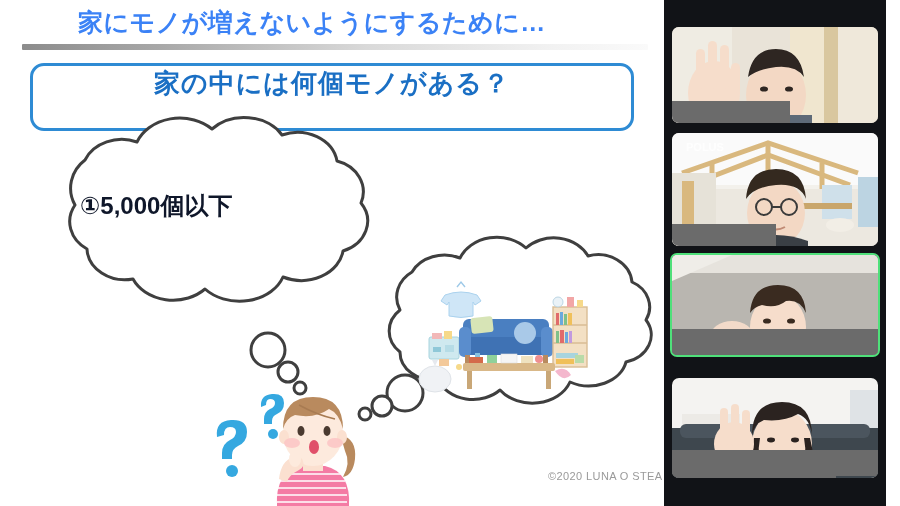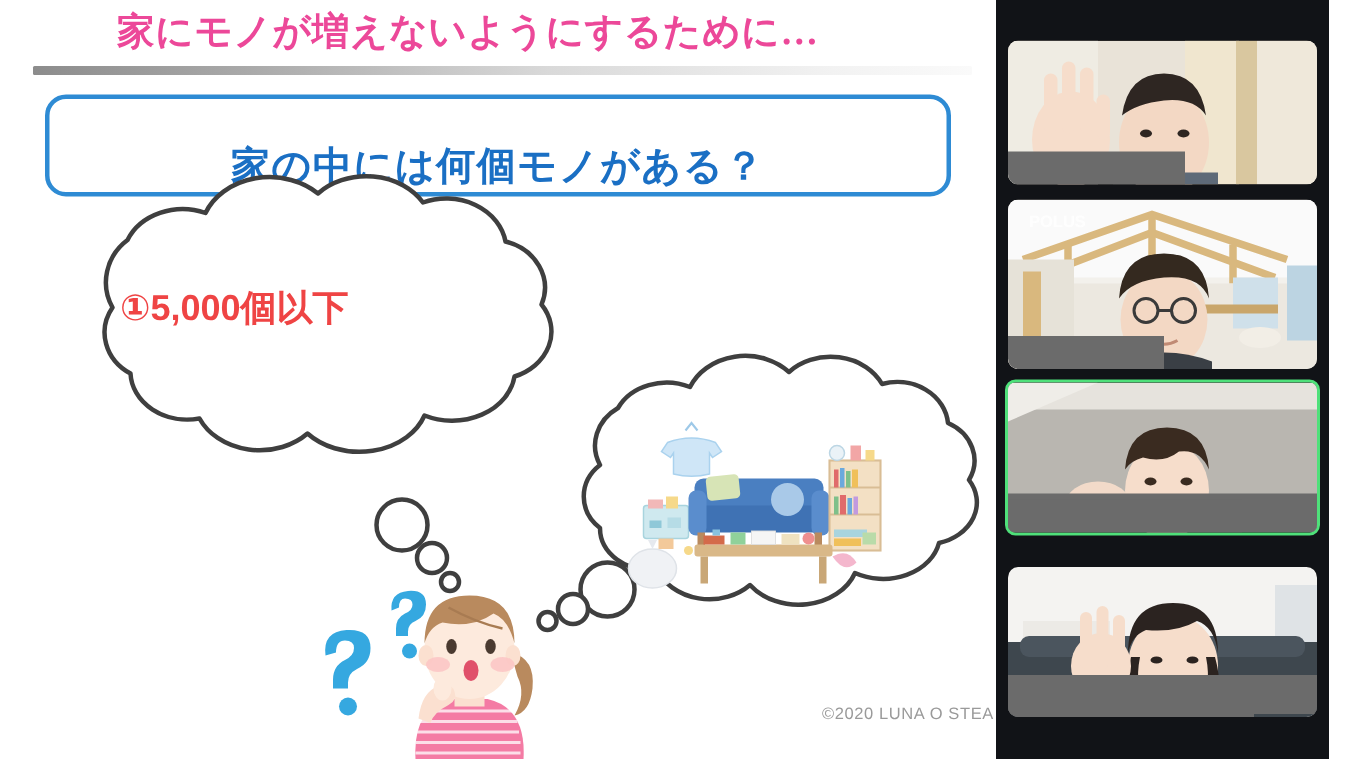--- a/index.html
+++ b/index.html
@@ -8,44 +8,44 @@
     background:#ffffff;
     font-family:"Liberation Sans","DejaVu Sans",sans-serif;
   }
   #root{position:relative;width:900px;height:506px;background:#fff;}
 
   
   .slide{position:absolute;left:0;top:0;width:664px;height:506px;background:#fff;overflow:hidden;}
 
   .slide-title{
     position:absolute;left:78px;top:4px;width:570px;height:36px;
-    font-size:25px;font-weight:bold;color:#ec4899;letter-spacing:.5px;
-    white-space:nowrap;line-height:36px;font-family:Liberation Serif, serif;
+    font-size:25px;font-weight:bold;color:#3b82f6;letter-spacing:.5px;
+    white-space:nowrap;line-height:36px;
   }
   .title-rule{
     position:absolute;left:22px;top:44px;width:626px;height:6px;
     background:linear-gradient(to right,#8c8c8c 0%,#a8a8a8 22%,#d9d9d9 55%,#f2f2f2 85%,#fafafa 100%);
     border-radius:1px;
   }
 
   .question-box{
     position:absolute;left:30px;top:63px;width:598px;height:62px;
     border:3px solid #2e8bd4;border-radius:14px;background:#fff;
-    display:flex;align-items:flex-end;justify-content:center;
+    display:flex;align-items:flex-start;justify-content:center;
   }
   .question-box .qtext{
     font-size:26px;font-weight:bold;color:#1a6fc4;letter-spacing:1px;white-space:nowrap;
   }
 
   
   .bubble-svg{position:absolute;left:0;top:0;width:664px;height:506px;pointer-events:none;}
 
   .answers{
     position:absolute;left:80px;top:190px;width:260px;
-    font-size:24px;font-weight:bold;color:#ef4444;line-height:1.33;
+    font-size:24px;font-weight:bold;color:#0f172a;line-height:1.33;
     letter-spacing:0px;
   }
   .answers div{white-space:nowrap;}
 
   
   .room{position:absolute;left:405px;top:275px;width:190px;height:120px;}
 
   
   .character{position:absolute;left:205px;top:383px;width:155px;height:123px;}
 

